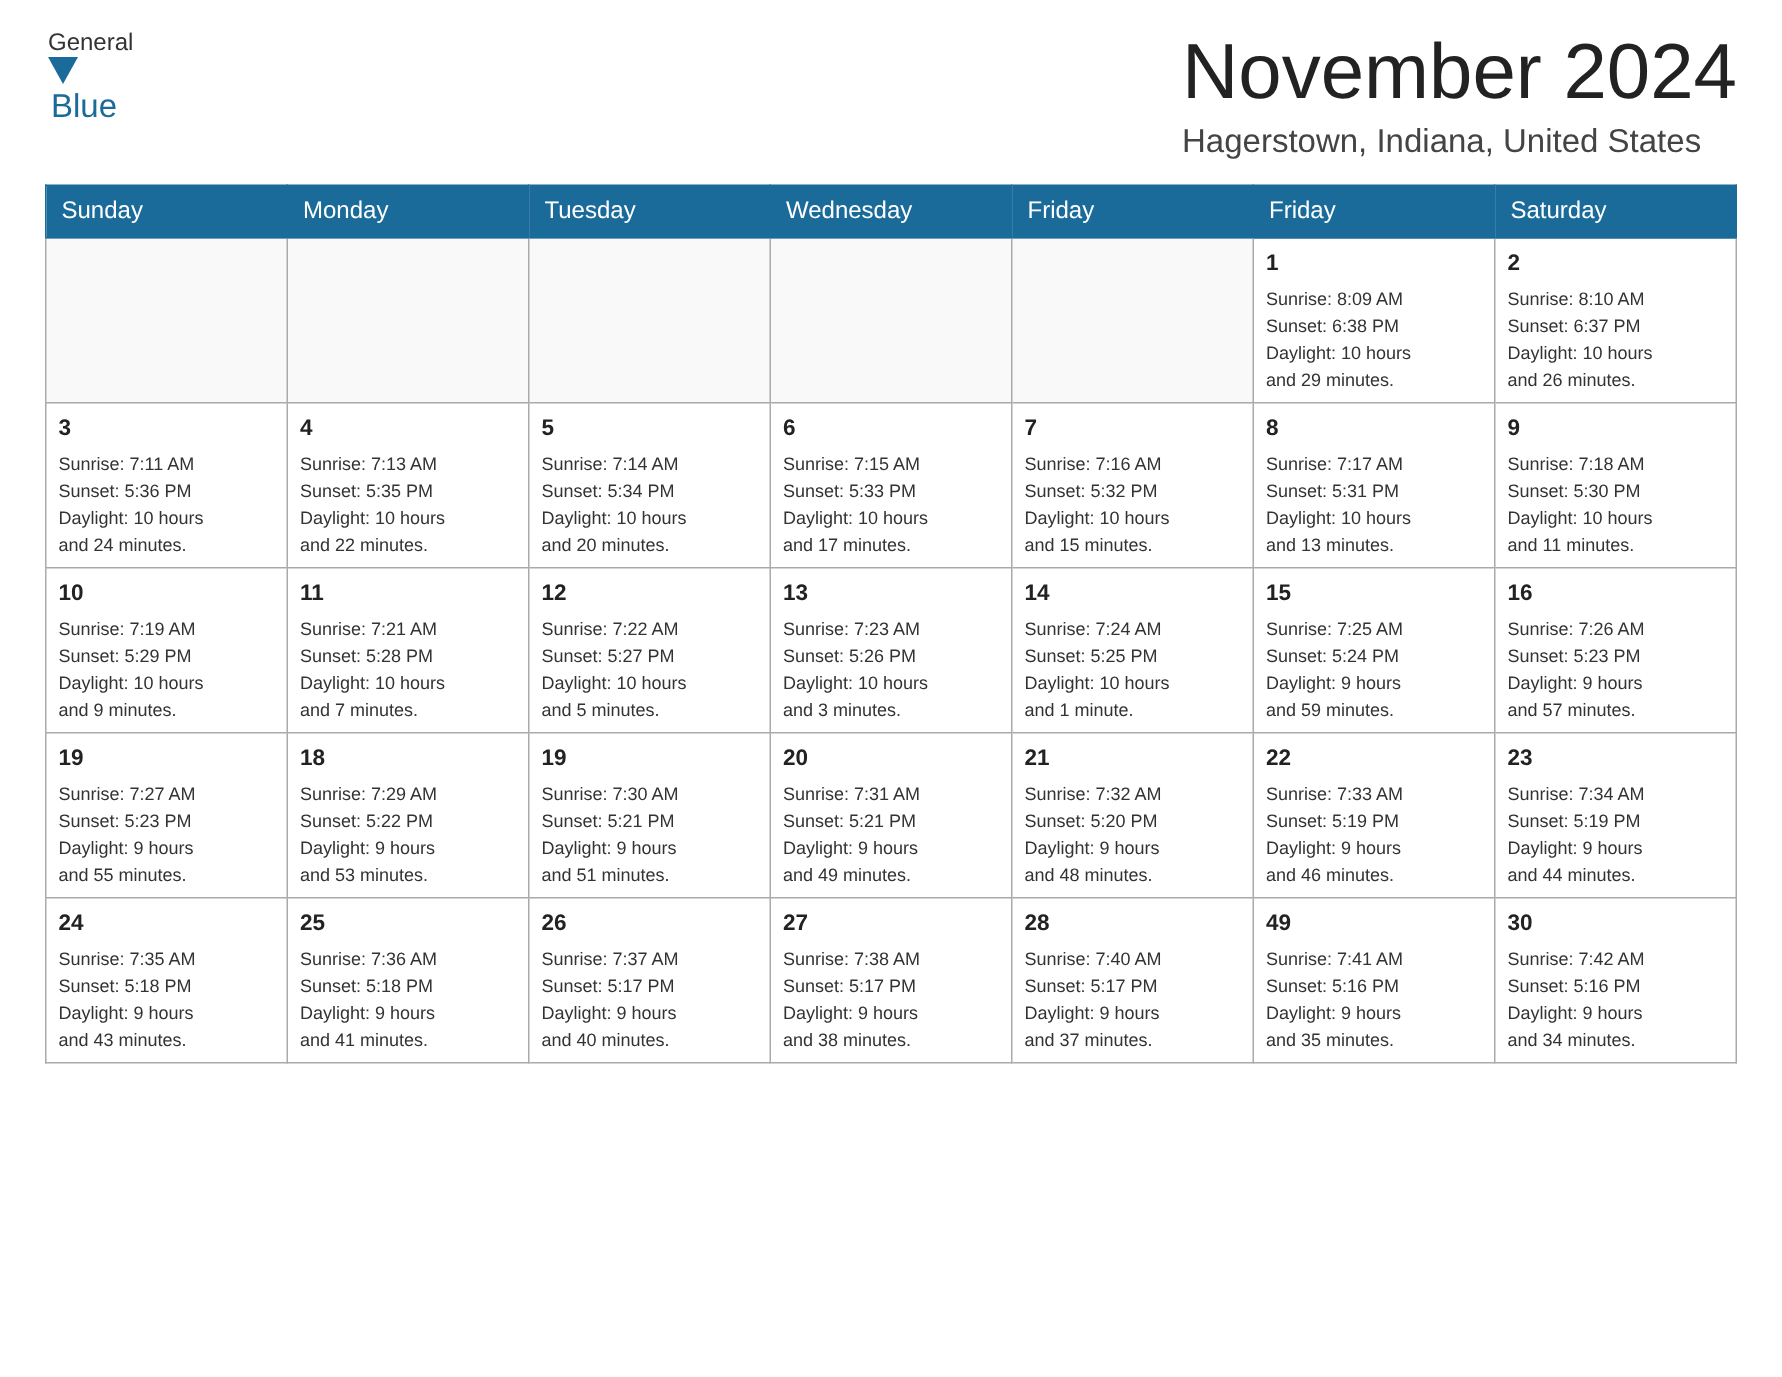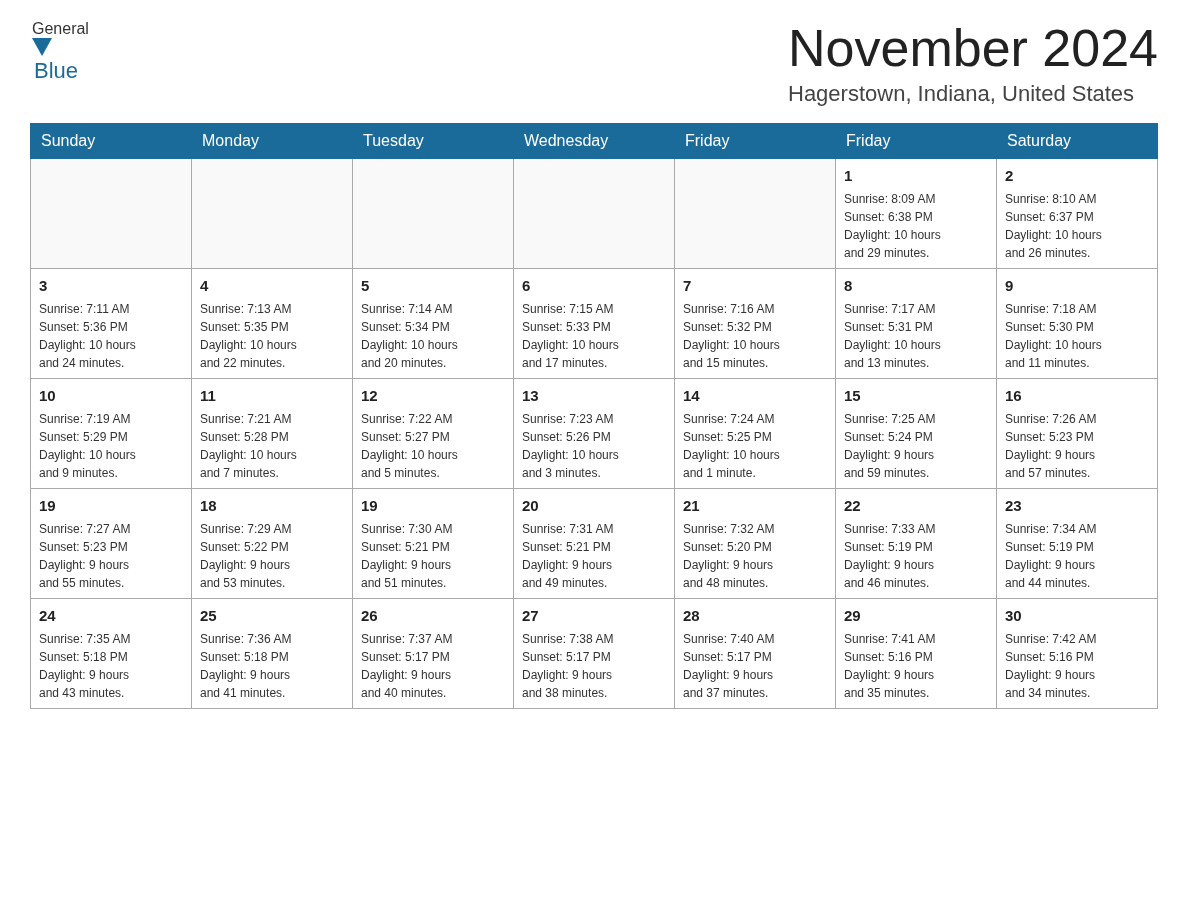--- a/index.html
+++ b/index.html
@@ -247,21 +247,21 @@
         </td>
         <td>
           <span class="day-number">27</span>
           <div class="day-info">Sunrise: 7:38 AM<br>Sunset: 5:17 PM<br>Daylight: 9 hours<br>and 38 minutes.</div>
         </td>
         <td>
           <span class="day-number">28</span>
           <div class="day-info">Sunrise: 7:40 AM<br>Sunset: 5:17 PM<br>Daylight: 9 hours<br>and 37 minutes.</div>
         </td>
         <td>
-          <span class="day-number">29</span>
+          <span class="day-number">49</span>
           <div class="day-info">Sunrise: 7:41 AM<br>Sunset: 5:16 PM<br>Daylight: 9 hours<br>and 35 minutes.</div>
         </td>
         <td>
           <span class="day-number">30</span>
           <div class="day-info">Sunrise: 7:42 AM<br>Sunset: 5:16 PM<br>Daylight: 9 hours<br>and 34 minutes.</div>
         </td>
       </tr>
     </tbody>
 </table>
 

